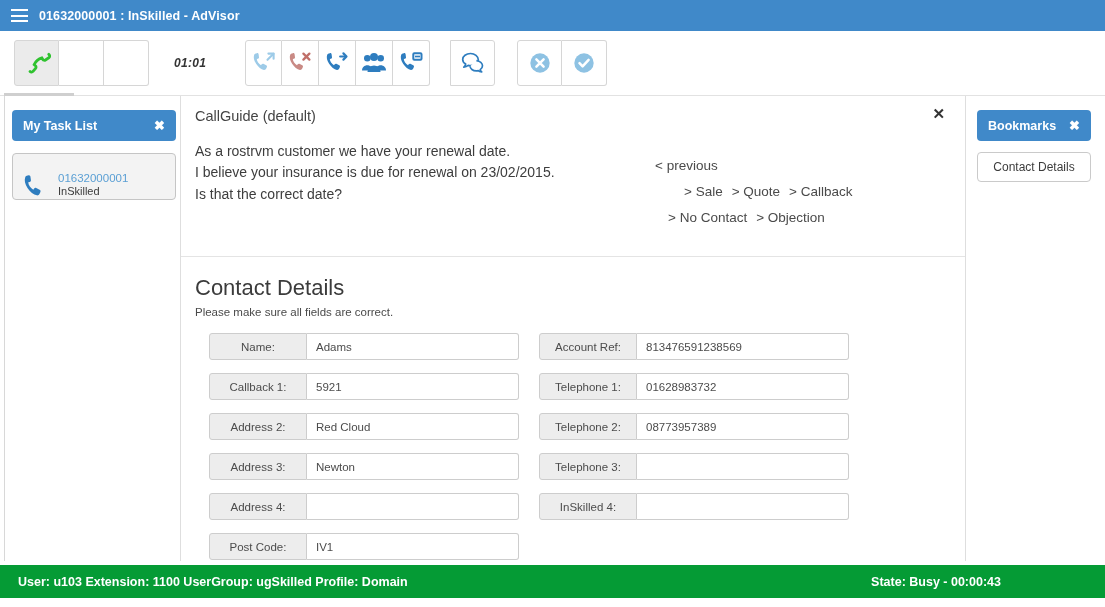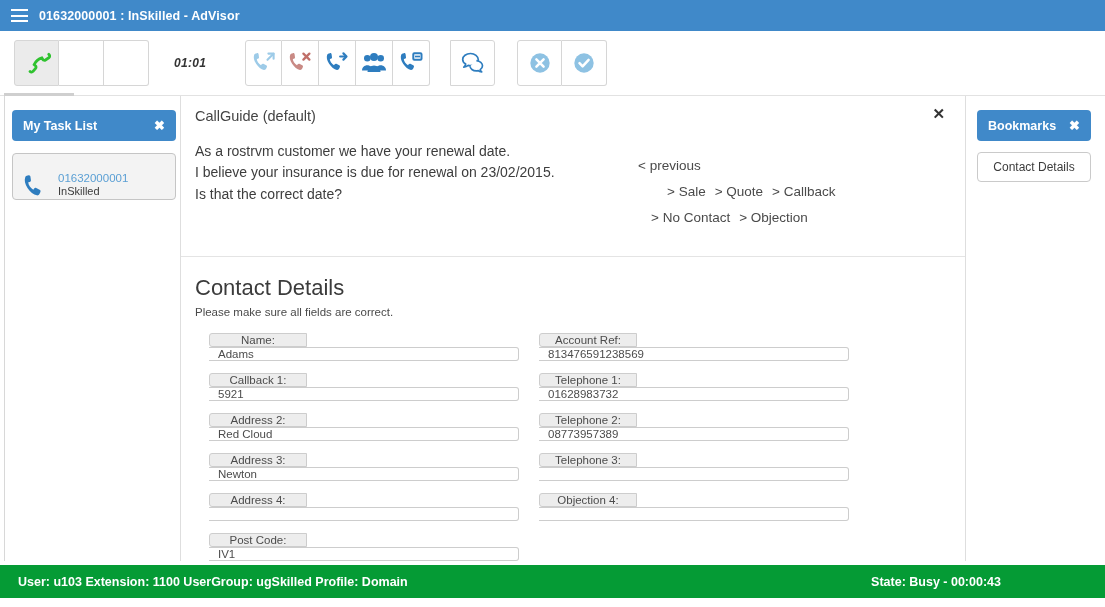--- a/index.html
+++ b/index.html
@@ -186,21 +186,21 @@
     line-height: 1;
   }
   .cg-body {
     font-size: 14px;
     color: #3d3d3d;
     line-height: 1.52;
     width: 440px;
   }
   .cg-nav {
     position: absolute;
-    left: 438px; top: 62px;
+    left: 455px; top: 62px;
     width: 320px;
     font-size: 13.5px;
     color: #4a4a4a;
   }
   .cg-nav a {
     color: #4a4a4a;
     text-decoration: none;
     cursor: pointer;
     white-space: nowrap;
   }
@@ -227,21 +227,20 @@
   .form-grid {
     display: flex;
     padding-left: 14px;
   }
   .form-col { width: 310px; }
   .form-col.right { margin-left: 20px; }
   .field-row {
     display: flex;
     margin-bottom: 13px;
     height: 27px;
-    flex-direction: column;
   }
   .field-label {
     width: 98px;
     border: 1px solid #cdcdcd;
     background: #ededed;
     border-radius: 3px 0 0 3px;
     font-size: 11.5px;
     color: #4c4c4c;
     display: flex;
     align-items: center;
@@ -486,21 +485,21 @@
             </div>
             <div class="field-row">
               <div class="field-label">Telephone 2:</div>
               <input class="field-input" value="08773957389" style="">
             </div>
             <div class="field-row">
               <div class="field-label">Telephone 3:</div>
               <input class="field-input" value="" style="">
             </div>
             <div class="field-row">
-              <div class="field-label">Objection 4:</div>
+              <div class="field-label">InSkilled 4:</div>
               <input class="field-input" value="" style="">
             </div>
           </div>
         </div>
       </div>
     </div>
 
     <div class="right-panel">
       <div class="panel-head">
         <span>Bookmarks</span>

